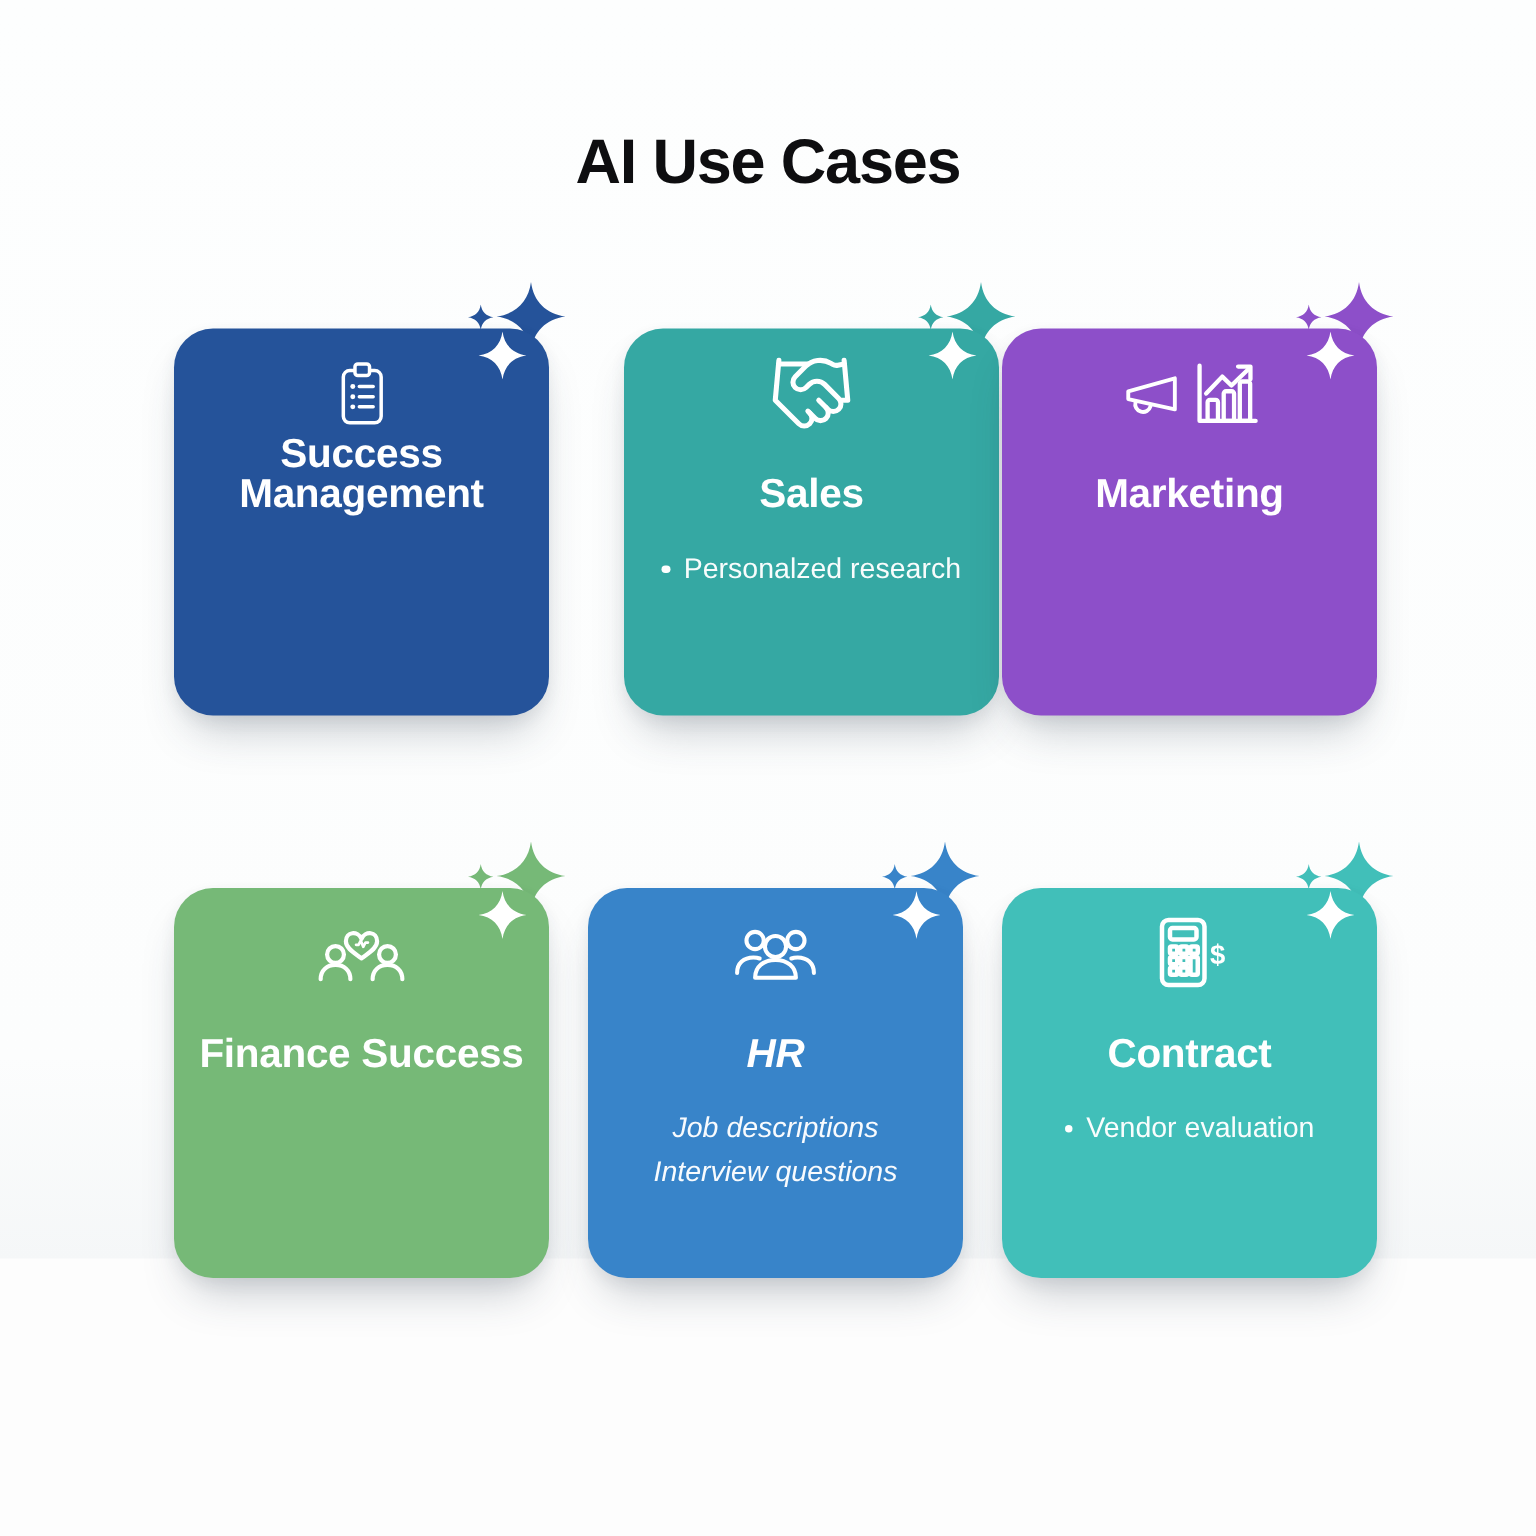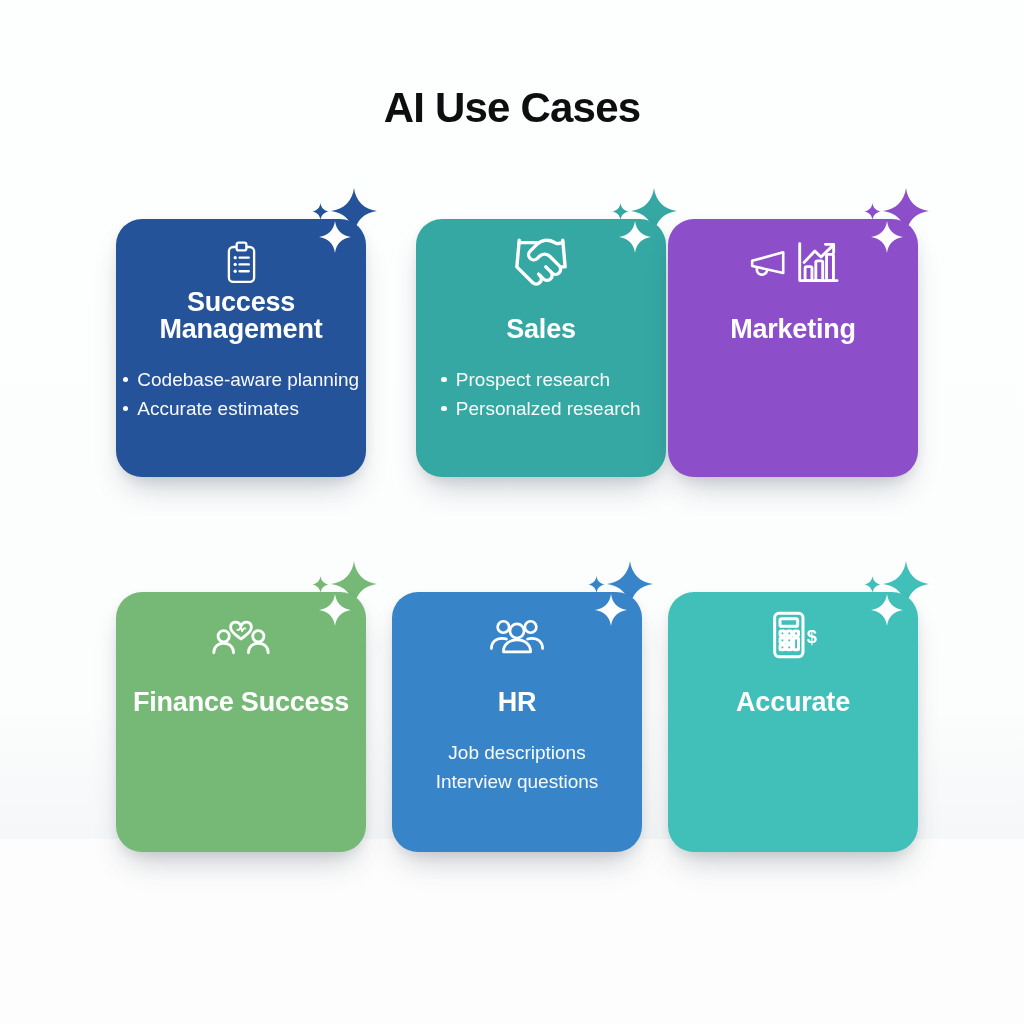--- a/index.html
+++ b/index.html
@@ -65,21 +65,21 @@
     color: rgba(255,255,255,0.97);
   }
   .dot { flex: none; width: 5.5px; height: 5.5px; border-radius: 50%; background: #ffffff; }
   .card.no-bullets .items { width: auto; max-width: none; }
   .card.no-bullets .item { display: block; text-align: center; }
   
   #slot0 { left: 116px; top: 219px; }
   #slot1 { left: 392px; top: 219px; margin-left: 24px; }
   #slot2 { left: 668px; top: 219px; padding-left: 42px; }
   #slot3 { left: 116px; top: 592px; }
-  #slot4 { left: 392px; top: 592px; }
+  #slot4 { left: 392px; top: 592px; font-style: italic; }
   #slot5 { left: 668px; top: 592px; }
 </style>
 </head>
 <body>
 
 <div class="stage">
 
   <h1 class="page-title">AI Use Cases</h1>
 
   <div class="slot r1" id="slot0" style="--card-color: #25539a;">
@@ -99,30 +99,20 @@
           <rect class="fill-card" x="12" y="2.5" width="10" height="8" rx="2"></rect>
           <circle class="dotfill" cx="10.5" cy="18" r="1.7"></circle>
             <path d="M15 18h9.5"></path>
           <circle class="dotfill" cx="10.5" cy="25" r="1.7"></circle>
             <path d="M15 25h9.5"></path>
           <circle class="dotfill" cx="10.5" cy="32" r="1.7"></circle>
             <path d="M15 32h9.5"></path>
         </svg>
       </div>
       <div class="card-title">Success Management</div>
-      <ul class="items">
-        <li class="item">
-            <span class="dot"></span>
-            <span class="txt">Codebase-aware planning</span>
-          </li>
-        <li class="item">
-            <span class="dot"></span>
-            <span class="txt">Accurate estimates</span>
-          </li>
-      </ul>
     </div>
   </div>
 
   <div class="slot r1" id="slot1" style="--card-color: #35a8a3;">
     <svg class="sp sp-big" viewBox="0 0 24 24">
         <path d="M12 0c.9 6.8 5.2 11.1 12 12-6.8.9-11.1 5.2-12 12-.9-6.8-5.2-11.1-12-12 6.8-.9 11.1-5.2 12-12z"></path>
       </svg>
     <svg class="sp sp-small" viewBox="0 0 24 24">
         <path d="M12 0c.9 6.8 5.2 11.1 12 12-6.8.9-11.1 5.2-12 12-.9-6.8-5.2-11.1-12-12 6.8-.9 11.1-5.2 12-12z"></path>
       </svg>
@@ -134,24 +124,20 @@
         <svg width="64" height="58" viewBox="0 0 24 24" stroke-width="1.4">
           <path d="m11 17 2 2a1 1 0 1 0 3-3"></path>
           <path d="m14 14 2.5 2.5a1 1 0 1 0 3-3l-3.88-3.88a3 3 0 0 0-4.24 0l-.88.88a1 1 0 1 1-3-3l2.81-2.81a5.79 5.79 0 0 1 7.06-.87l.47.28a2 2 0 0 0 1.42.25L21 4"></path>
           <path d="m21 3 1 11h-2"></path>
           <path d="M3 3 2 14l6.5 6.5a1 1 0 1 0 3-3"></path>
           <path d="M3 4h8"></path>
         </svg>
       </div>
       <div class="card-title">Sales</div>
       <ul class="items">
-        <li class="item">
-            <span class="dot"></span>
-            <span class="txt">Prospect research</span>
-          </li>
         <li class="item">
             <span class="dot"></span>
             <span class="txt">Personalzed research</span>
           </li>
       </ul>
     </div>
   </div>
 
   <div class="slot r1" id="slot2" style="--card-color: #8d4fc9;">
     <svg class="sp sp-big" viewBox="0 0 24 24">
@@ -257,19 +243,23 @@
           <rect x="14.3" y="12.6" width="2.9" height="2.9" rx="0.6"></rect>
           <rect x="18.4" y="12.6" width="2.9" height="2.9" rx="0.6"></rect>
           <rect x="10.2" y="16.8" width="2.9" height="2.9" rx="0.6"></rect>
           <rect x="14.3" y="16.8" width="2.9" height="2.9" rx="0.6"></rect>
           <rect x="10.2" y="21" width="2.9" height="2.9" rx="0.6"></rect>
           <rect x="14.3" y="21" width="2.9" height="2.9" rx="0.6"></rect>
           <rect x="18.4" y="16.8" width="2.9" height="7.1" rx="0.6"></rect>
           <text class="dollar" x="26.2" y="19.6">$</text>
         </svg>
       </div>
-      <div class="card-title">Accurate</div>
+      <div class="card-title">Contract</div>
       <ul class="items">
+        <li class="item">
+            <span class="dot"></span>
+            <span class="txt">Vendor evaluation</span>
+          </li>
       </ul>
     </div>
   </div>
 
 </div>
 
 </body></html>

